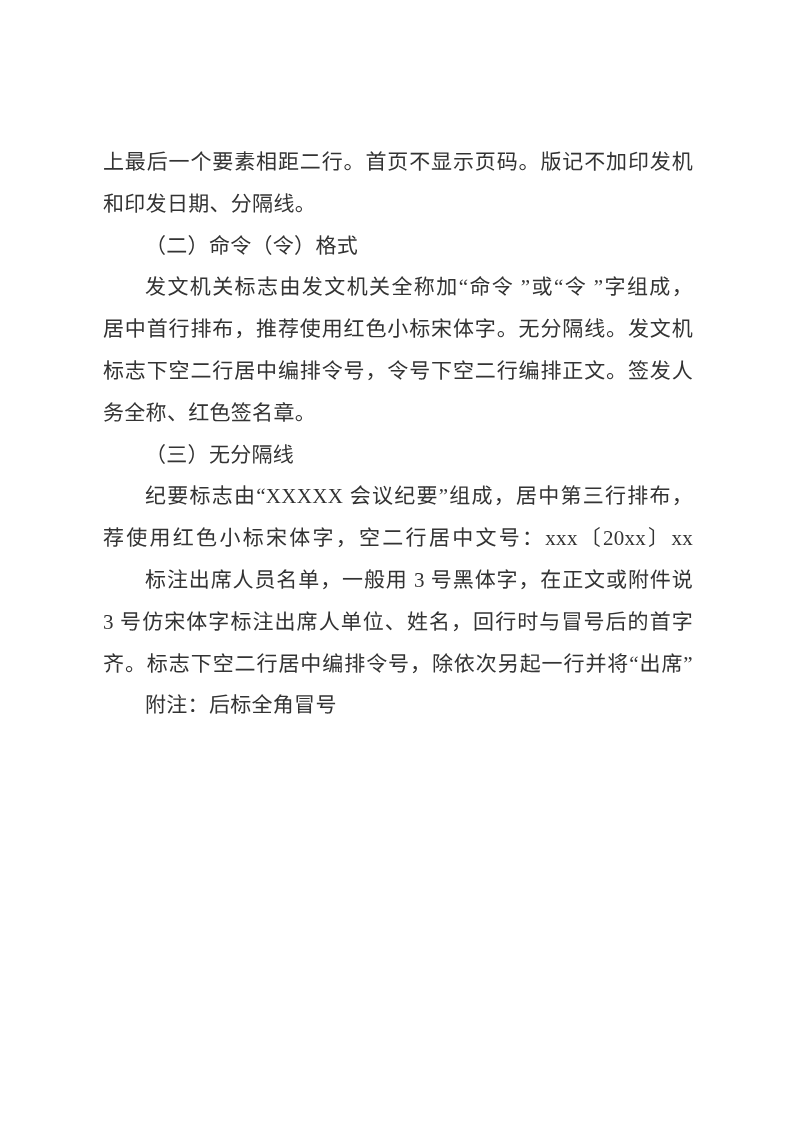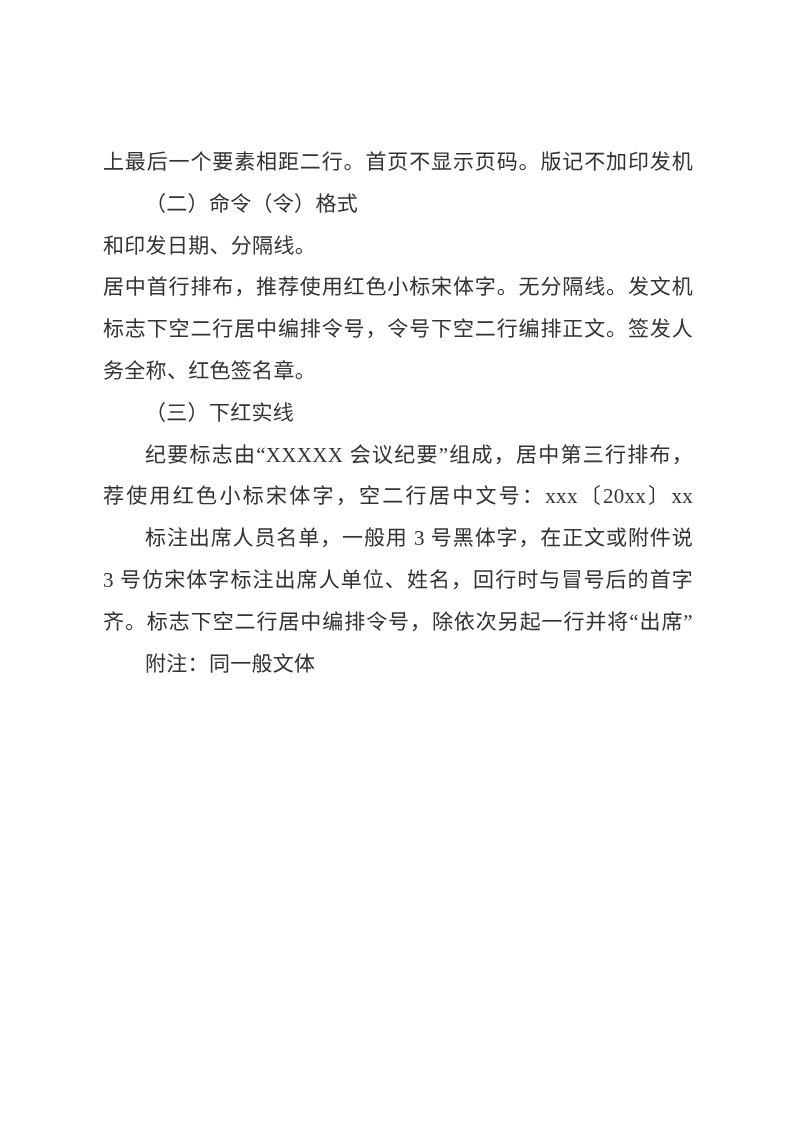--- a/index.html
+++ b/index.html
@@ -37,26 +37,27 @@
   .line.last {
     text-align-last: left;
   }
 </style>
 </head>
 <body>
 
 <div class="page">
   <div class="doc-body">
       <div class="line">上最后一个要素相距二行。首页不显示页码。版记不加印发机关</div>
+      <div class="line last">和印发日期、分隔线。</div>
       <div class="line indent last">（二）命令（令）格式</div>
-      <div class="line last">和印发日期、分隔线。</div>
+      <div class="line indent">发文机关标志由发文机关全称加“命令 ”或“令 ”字组成，</div>
       <div class="line">居中首行排布，推荐使用红色小标宋体字。无分隔线。发文机关</div>
       <div class="line">标志下空二行居中编排令号，令号下空二行编排正文。签发人职</div>
       <div class="line last">务全称、红色签名章。</div>
-      <div class="line indent last">（三）下红实线</div>
+      <div class="line indent last">（三）无分隔线</div>
       <div class="line indent">纪要标志由“XXXXX 会议纪要”组成，居中第三行排布，推</div>
       <div class="line">荐使用红色小标宋体字，空二行居中文号：xxx〔20xx〕xx 号，</div>
       <div class="line indent">标注出席人员名单，一般用 3 号黑体字，在正文或附件说明</div>
       <div class="line">3 号仿宋体字标注出席人单位、姓名，回行时与冒号后的首字对</div>
       <div class="line">齐。标志下空二行居中编排令号，除依次另起一行并将“出席”二</div>
-      <div class="line indent last">附注：同一般文体</div>
+      <div class="line indent last">附注：后标全角冒号</div>
     </div>
 </div>
 
 </body></html>

